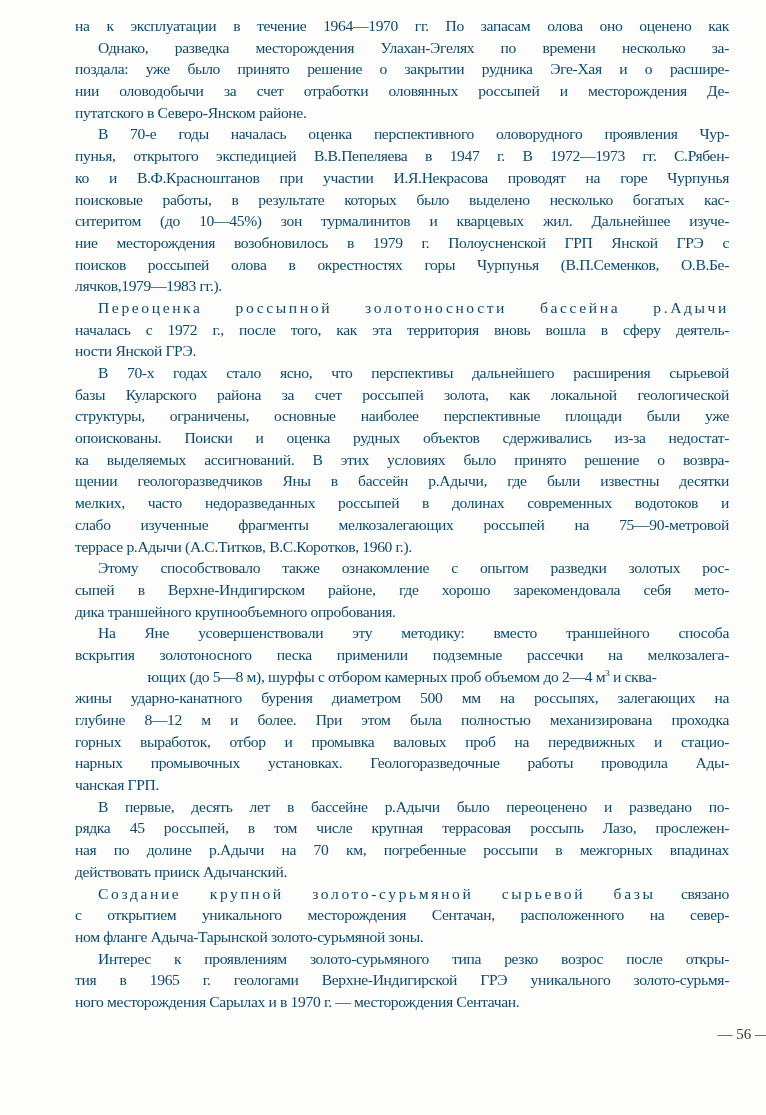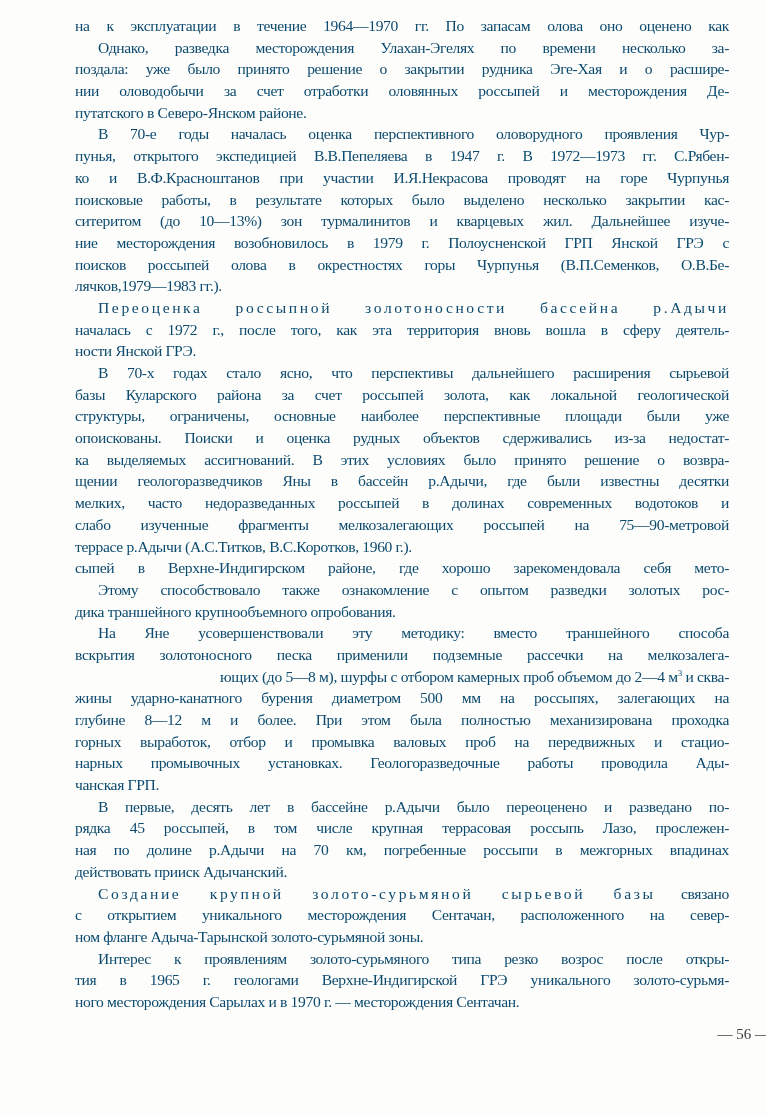--- a/index.html
+++ b/index.html
@@ -64,21 +64,21 @@
       left: 4px;
       width: 766px;
       top: 1026px;
       text-align: right;
       font-family: "Liberation Serif", "DejaVu Serif", serif;
       font-size: 15px;
       color: #3a3a3a;
     }
     .line-justify {
       display: flex;
-      justify-content: flex-end;
+      justify-content: center;
     }
   </style>
 </head>
 <body>
 
 <div class="page">
 
   <p class="para">
     <span class="line">на к эксплуатации в течение 1964—1970 гг. По запасам олова оно оценено как</span>
   </p>
@@ -87,22 +87,22 @@
     <span class="line first">Однако, разведка месторождения Улахан-Эгелях по времени несколько за-</span>
     <span class="line">поздала: уже было принято решение о закрытии рудника Эге-Хая и о расшире-</span>
     <span class="line">нии оловодобычи за счет отработки оловянных россыпей и месторождения Де-</span>
     <span class="line last">путатского в Северо-Янском районе.</span>
   </p>
 
   <p class="para indent">
     <span class="line first">В 70-е годы началась оценка перспективного оловорудного проявления Чур-</span>
     <span class="line">пунья, открытого экспедицией В.В.Пепеляева в 1947 г. В 1972—1973 гг. С.Рябен-</span>
     <span class="line">ко и В.Ф.Красноштанов при участии И.Я.Некрасова проводят на горе Чурпунья</span>
-    <span class="line">поисковые работы, в результате которых было выделено несколько закрытии кас-</span>
-    <span class="line">ситеритом (до 10—13%) зон турмалинитов и кварцевых жил. Дальнейшее изуче-</span>
+    <span class="line">поисковые работы, в результате которых было выделено несколько богатых кас-</span>
+    <span class="line">ситеритом (до 10—45%) зон турмалинитов и кварцевых жил. Дальнейшее изуче-</span>
     <span class="line">ние месторождения возобновилось в 1979 г. Полоусненской ГРП Янской ГРЭ с</span>
     <span class="line">поисков россыпей олова в окрестностях горы Чурпунья (В.П.Семенков, О.В.Бе-</span>
     <span class="line last">лячков,1979—1983 гг.).</span>
   </p>
 
   <p class="para indent">
     <span class="line first spaced">Переоценка россыпной золотоносности бассейна р.Адычи</span>
     <span class="line">началась с 1972 г., после того, как эта территория вновь вошла в сферу деятель-</span>
     <span class="line last">ности Янской ГРЭ.</span>
   </p>
@@ -113,22 +113,22 @@
     <span class="line">структуры, ограничены, основные наиболее перспективные площади были уже</span>
     <span class="line">опоискованы. Поиски и оценка рудных объектов сдерживались из-за недостат-</span>
     <span class="line">ка выделяемых ассигнований. В этих условиях было принято решение о возвра-</span>
     <span class="line">щении геологоразведчиков Яны в бассейн р.Адычи, где были известны десятки</span>
     <span class="line">мелких, часто недоразведанных россыпей в долинах современных водотоков и</span>
     <span class="line">слабо изученные фрагменты мелкозалегающих россыпей на 75—90-метровой</span>
     <span class="line last">террасе р.Адычи (А.С.Титков, В.С.Коротков, 1960 г.).</span>
   </p>
 
   <p class="para indent">
+    <span class="line first">Этому способствовало также ознакомление с опытом разведки золотых рос-</span>
     <span class="line">сыпей в Верхне-Индигирском районе, где хорошо зарекомендовала себя мето-</span>
-    <span class="line first">Этому способствовало также ознакомление с опытом разведки золотых рос-</span>
     <span class="line last">дика траншейного крупнообъемного опробования.</span>
   </p>
 
   <p class="para indent">
     <span class="line first">На Яне усовершенствовали эту методику: вместо траншейного способа</span>
     <span class="line">вскрытия золотоносного песка применили подземные рассечки на мелкозалега-</span>
     <span class="line line-justify">
       <span><span>ющих (до 5—8 м), шурфы с отбором камерных проб объемом до 2—4 м</span><sup>3</sup><span> и сква-</span></span>
     </span>
     <span class="line">жины ударно-канатного бурения диаметром 500 мм на россыпях, залегающих на</span>

